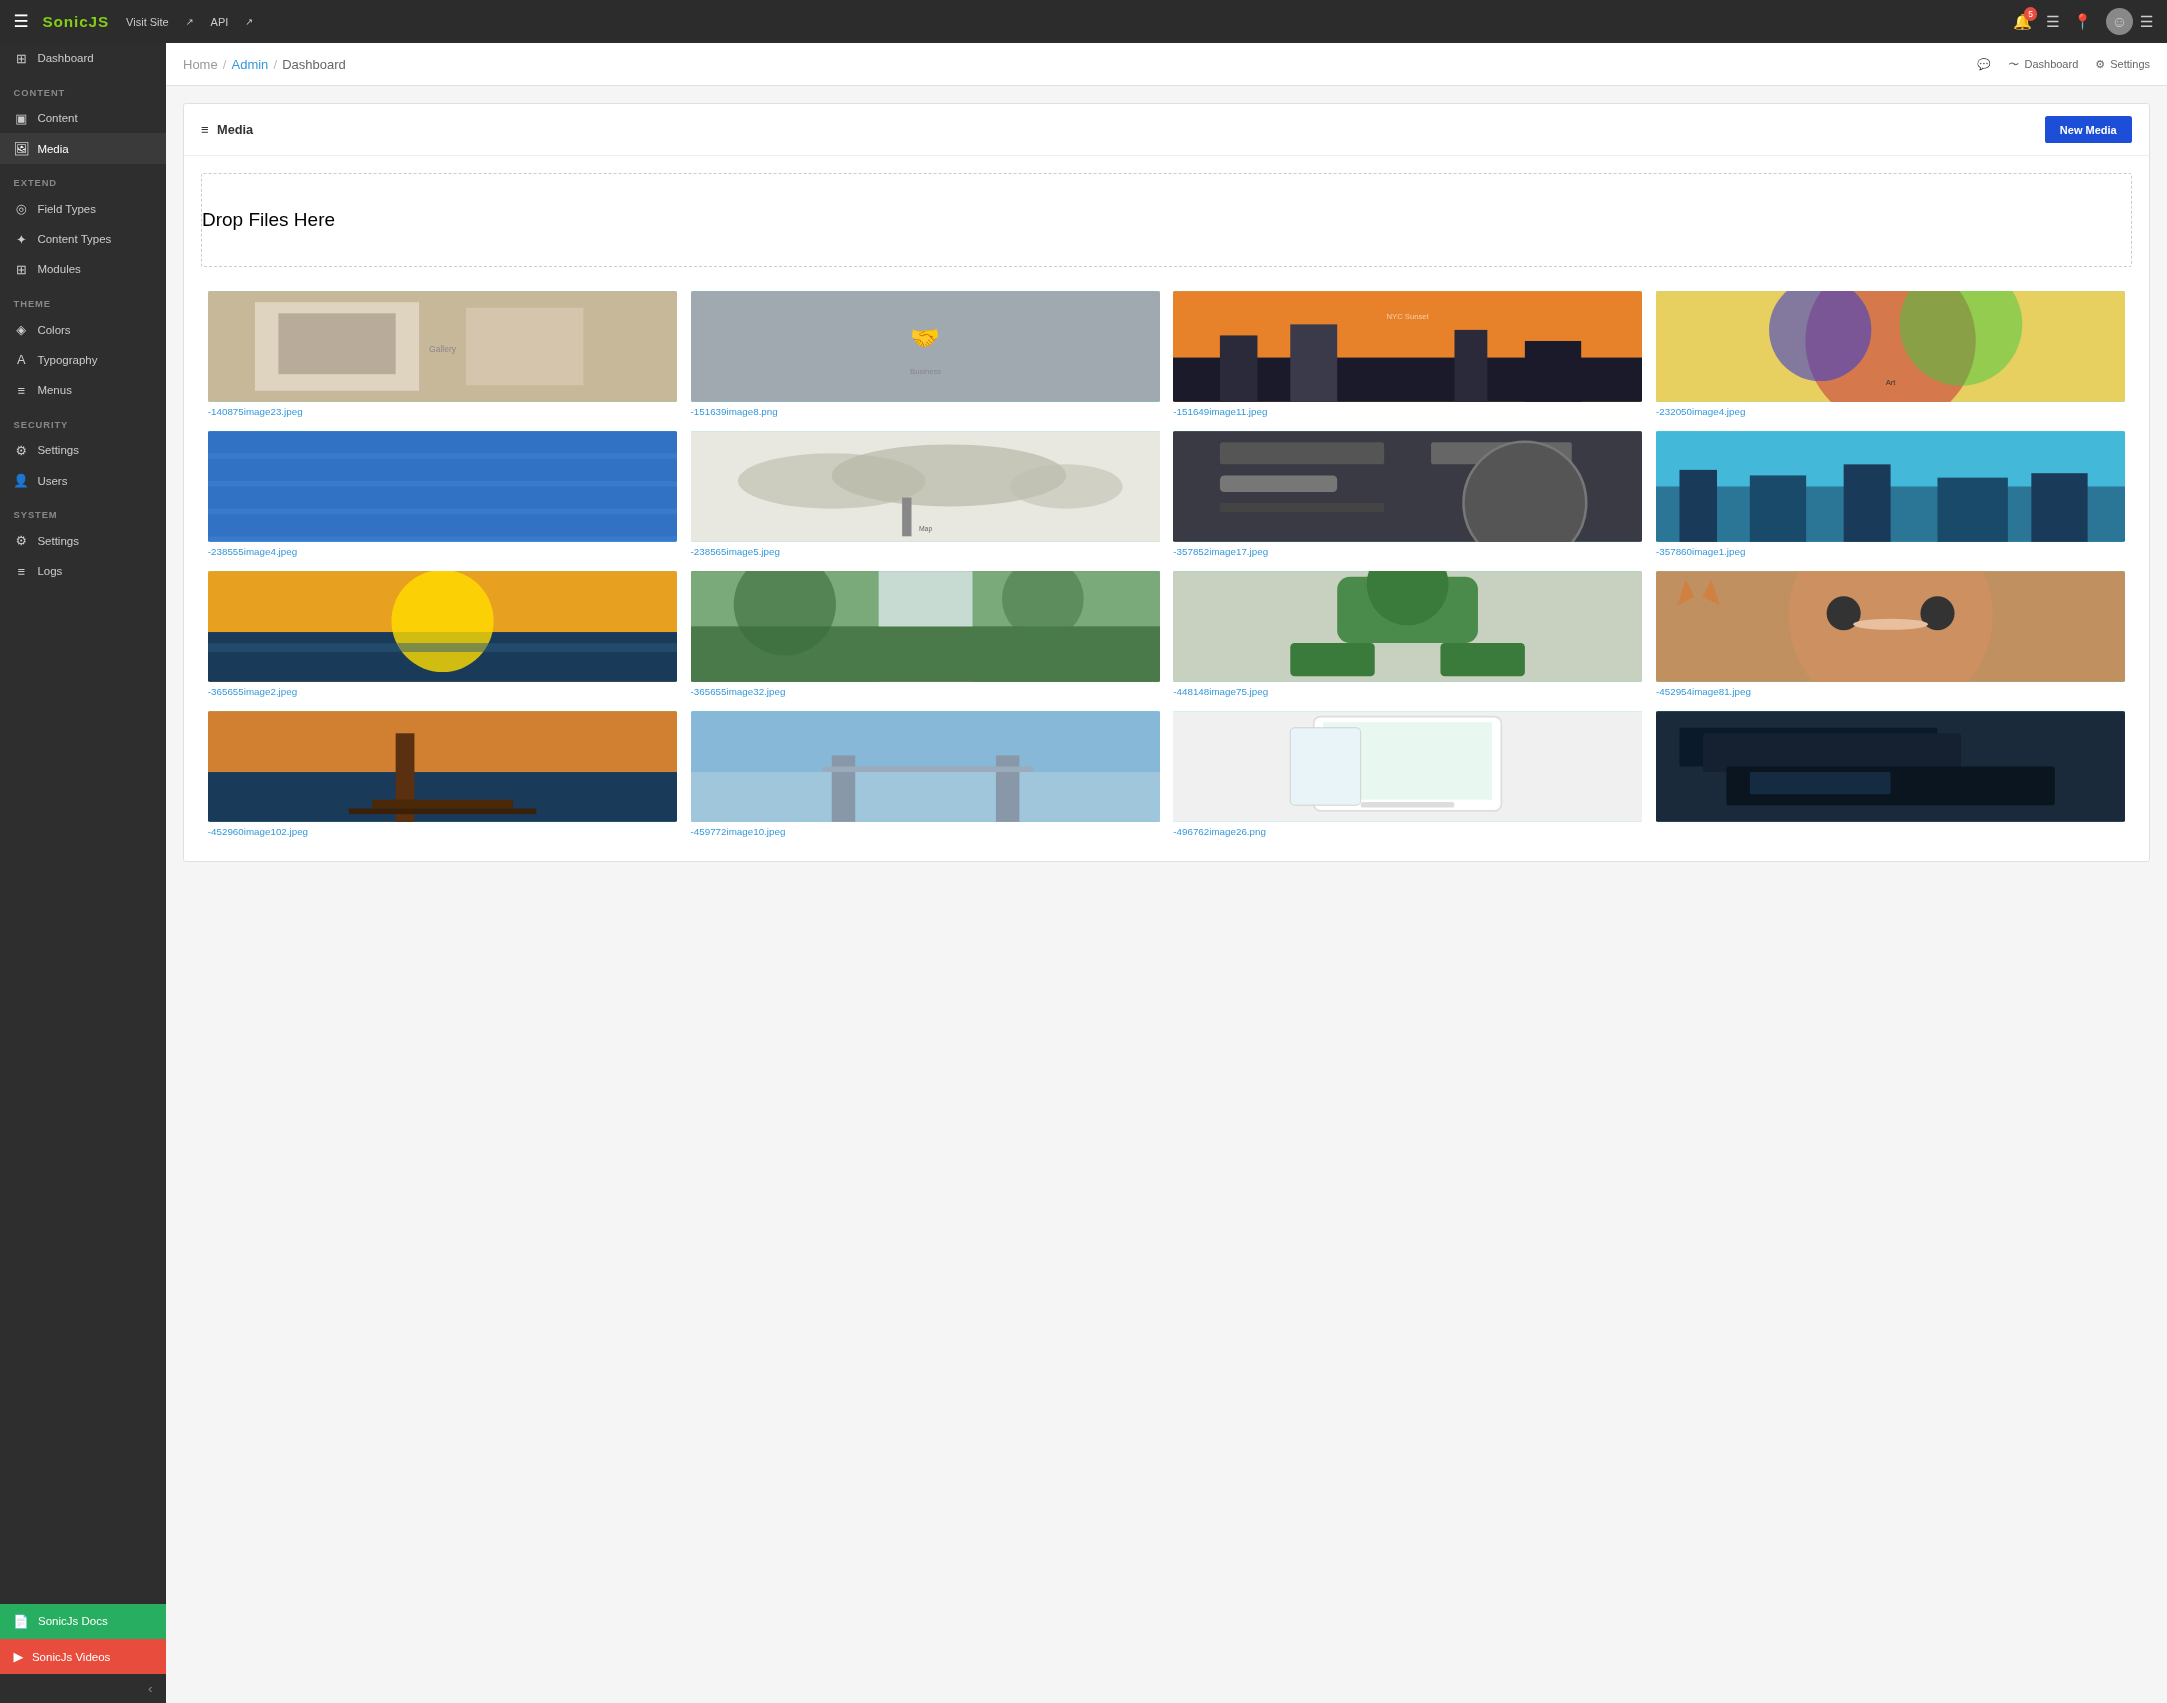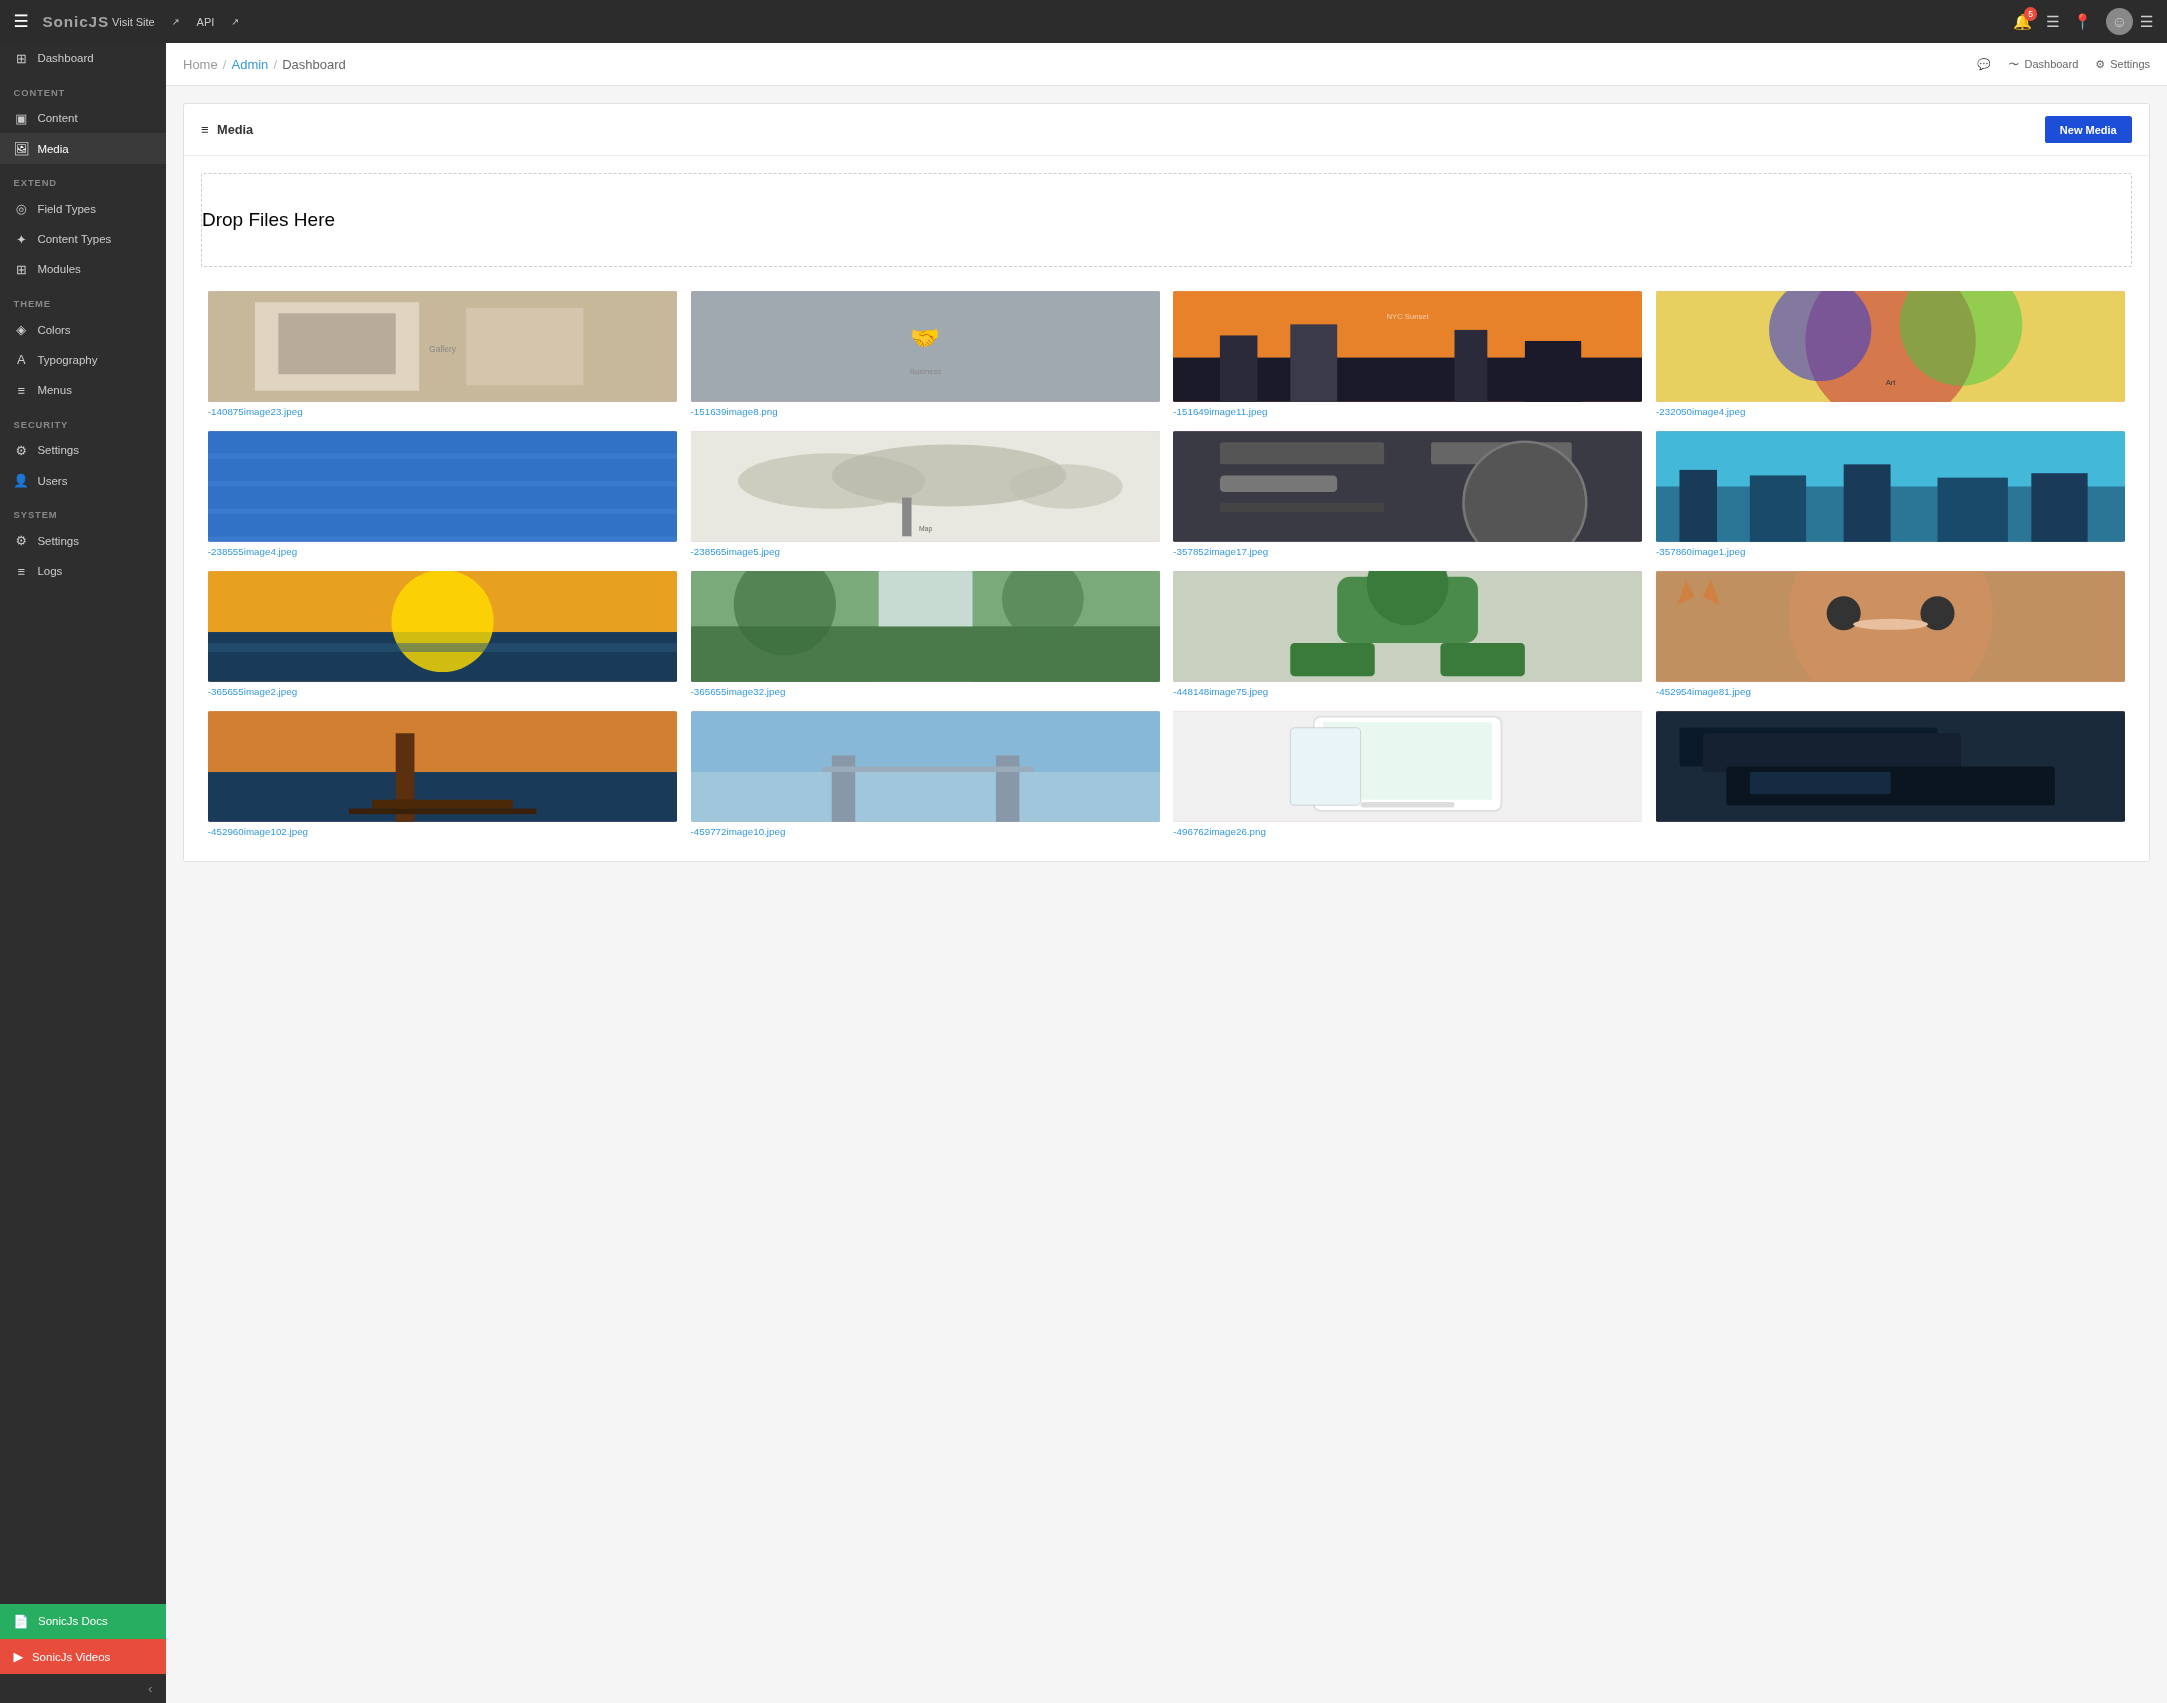--- a/index.html
+++ b/index.html
@@ -3,21 +3,21 @@
   <meta charset="utf-8">
   <style>
     * { box-sizing: border-box; margin: 0; padding: 0; }
     body { font-family: 'Segoe UI', Arial, sans-serif; display: flex; flex-direction: column; height: 100vh; overflow: hidden; background: #f5f5f5; }
 
     
     .top-nav {
       display: flex; align-items: center; background: #2c2c2c; color: #fff;
       height: 43px; padding: 0 13.6px; flex-shrink: 0; z-index: 100;
     }
-    .top-nav .logo { font-size: 15.3px; font-weight: bold; letter-spacing: 0.9px; margin-right: 3px; color: #a3a3a3; }
+    .top-nav .logo { font-size: 15.3px; font-weight: bold; letter-spacing: 0.9px; margin-right: 17px; color: #84cc16; }
     .top-nav .nav-link { color: #ccc; font-size: 11px; margin-right: 17px; cursor: pointer; display: flex; align-items: center; gap: 17px; text-decoration: none; }
     .top-nav .spacer { flex: 1; }
     .top-nav .icon-btn { color: #ccc; cursor: pointer; margin-left: 13.6px; font-size: 15.3px; position: relative; }
     .top-nav .notif-badge {
       position: absolute; top: -5.1px; right: -5.1px; background: #e74c3c; color: #fff;
       border-radius: 50%; width: 13.6px; height: 13.6px; font-size: 8.5px;
       display: flex; align-items: center; justify-content: center;
     }
     .top-nav .hamburger-icon { font-size: 17px; cursor: pointer; margin-right: 13.6px; }
     .top-nav .avatar { width: 27px; height: 27px; border-radius: 50%; background: #888; margin-left: 13.6px; cursor: pointer; display: flex; align-items: center; justify-content: center; color: #ccc; font-size: 15.3px; }
@@ -89,21 +89,21 @@
       margin: 17px; border: 1.7px dashed #ccc; border-radius: 2.6px;
       display: flex; align-items: center; justify-content: flex-start;
       height: 94px; color: #000000; font-size: 19px; cursor: pointer;
     }
 
     
     .media-grid { display: grid; grid-template-columns: repeat(4, 1fr); gap: 0; padding: 17px; padding-top: 0; }
     .media-item { padding: 6.8px; cursor: pointer; }
     .media-item-img {
       width: 100%; height: 111px; object-fit: cover; border-radius: 1.7px;
-      background: #f9a8d4; display: flex; align-items: center; justify-content: center;
+      background: #5eead4; display: flex; align-items: center; justify-content: center;
       overflow: hidden; position: relative;
     }
     .media-item-name { font-size: 9.8px; color: #3498db; margin-top: 4.3px; word-break: break-all; }
 
     
     ::-webkit-scrollbar { width: 5.1px; height: 5.1px; }
     ::-webkit-scrollbar-track { background: #f0f0f0; }
     ::-webkit-scrollbar-thumb { background: #ccc; border-radius: 2.6px; }
   </style>
 </head>

